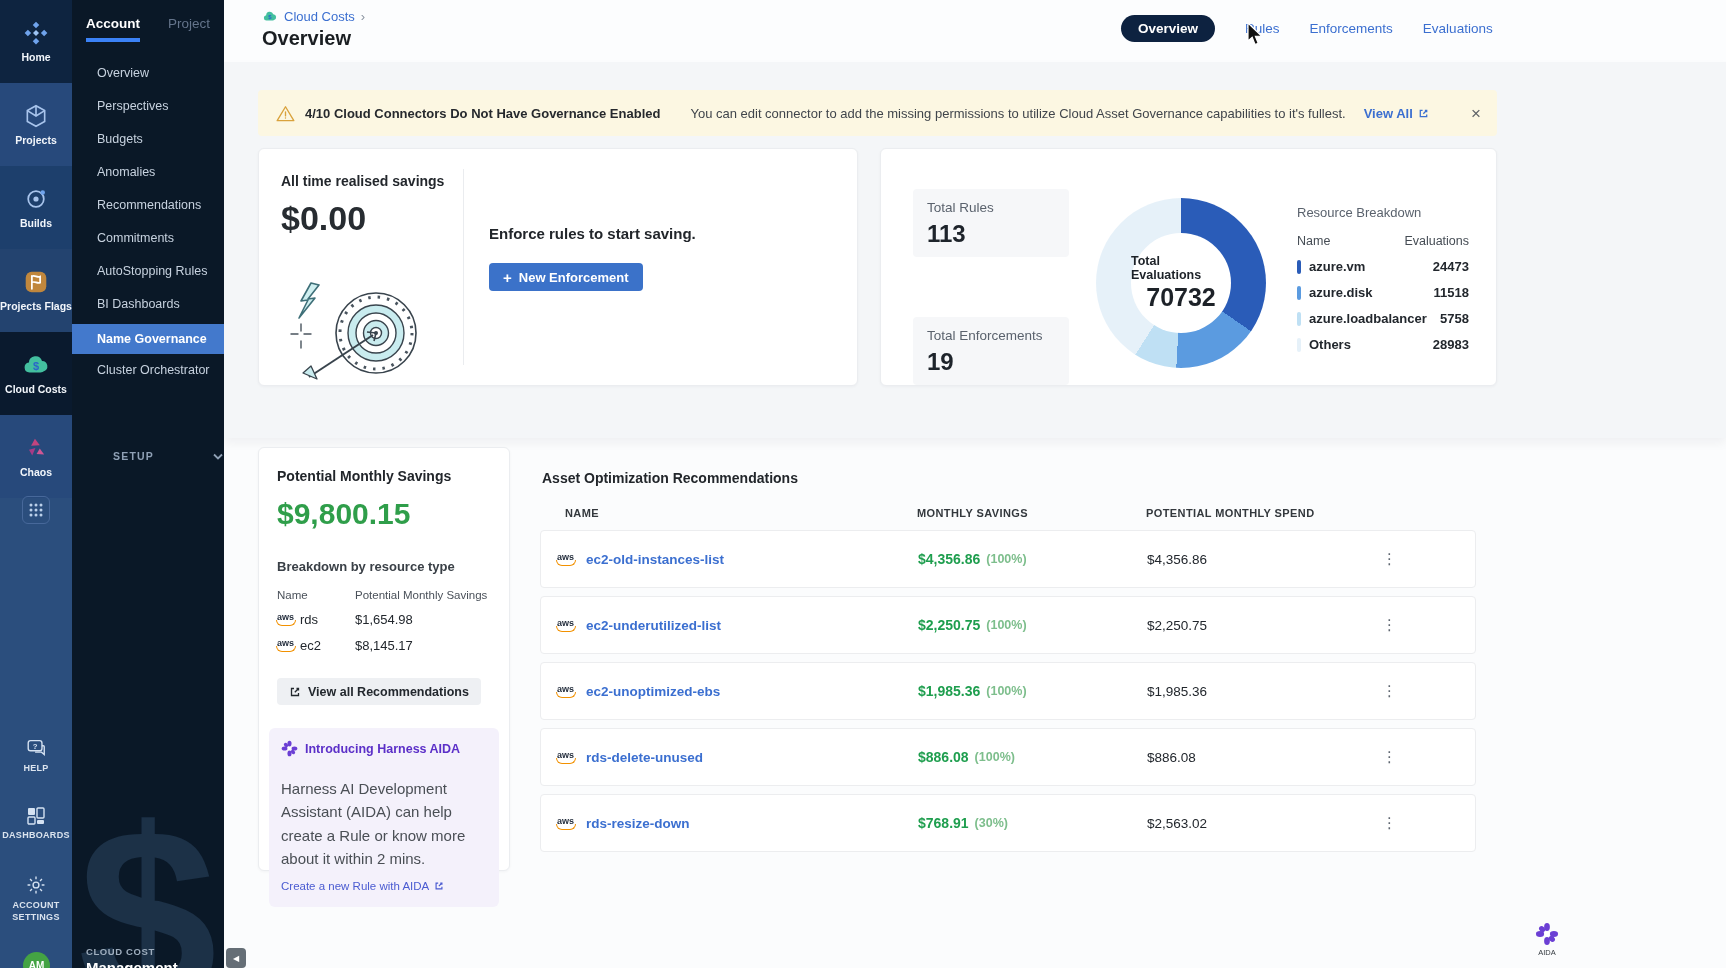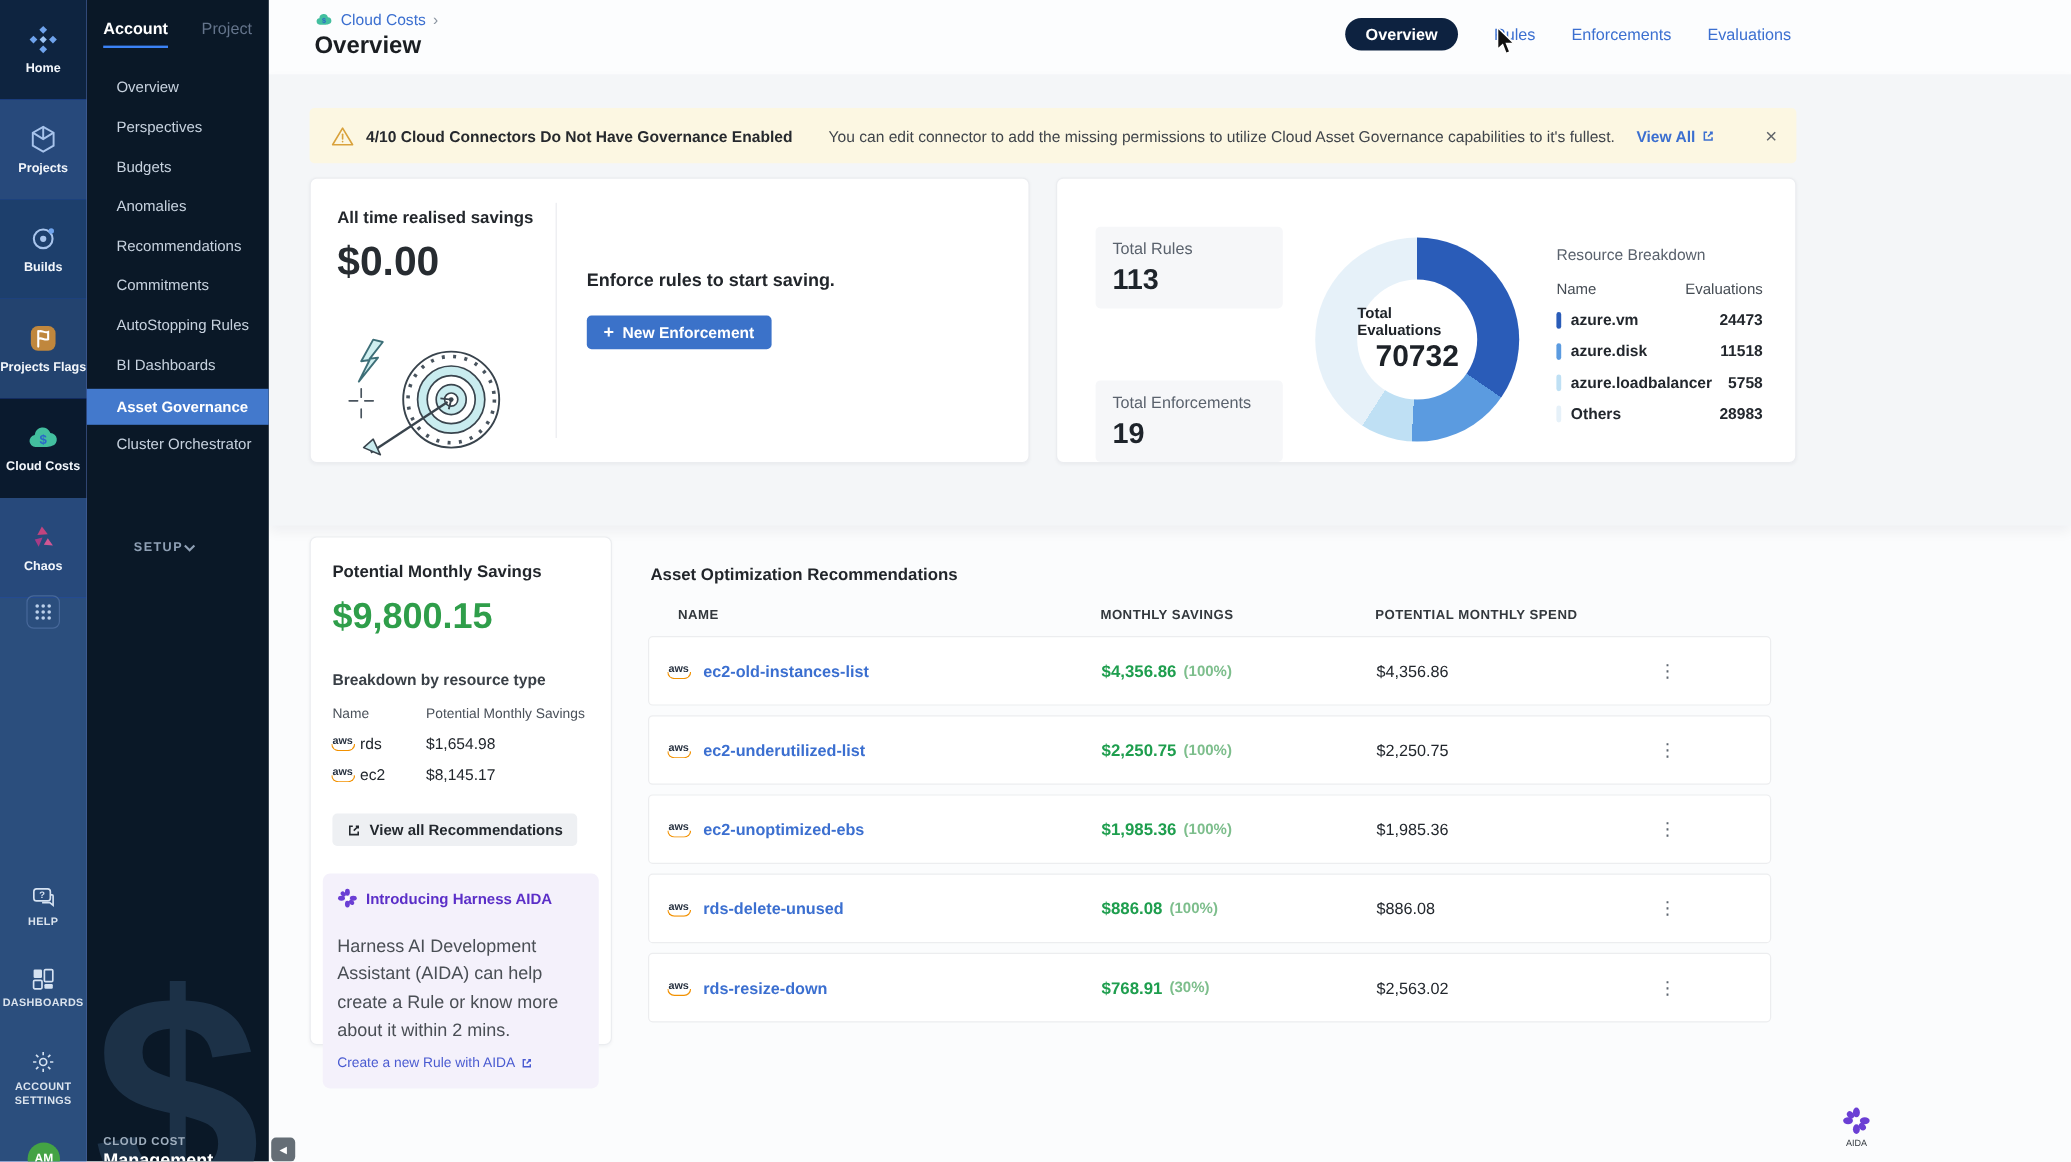--- a/index.html
+++ b/index.html
@@ -20,26 +20,26 @@
   .railbtm{position:absolute;left:0;top:498px;width:72px;height:470px;background:#2B4E7D}
   .util{position:absolute;left:0;width:72px;display:flex;flex-direction:column;align-items:center;gap:4px;cursor:pointer}
   .util .lbl{font-size:9px;font-weight:700;color:#DAE3EE;letter-spacing:.3px;text-align:center;line-height:1.3}
   .gridbox{border:1px solid #47689A;border-radius:6px;padding:5px;display:flex}
   .avatar{position:absolute;left:23px;top:952px;width:27px;height:27px;border-radius:50%;background:#44A344;color:#fff;font-size:10px;font-weight:700;display:flex;align-items:center;justify-content:center}
 
   
   .subnav{position:absolute;left:72px;top:0;width:152px;height:968px;background:#0A1827;z-index:4;overflow:hidden}
   .scopetabs{position:absolute;left:14px;top:16px;display:flex;gap:28px}
   .scopetab{font-size:13.5px;font-weight:700;color:#FFFFFF;padding-bottom:7px;cursor:pointer}
-  .scopetab.on{border-bottom:2px solid #3b82f6}
+  .scopetab.on{border-bottom:4px solid #3b82f6}
   .scopetab.off{color:#64748B;font-weight:500}
   .menu{position:absolute;left:0;top:57px;width:152px}
   .mitem{height:33px;line-height:33px;padding-left:25px;font-size:12.5px;color:#C7D2DF;cursor:pointer;white-space:nowrap}
   .mitem.sel{background:var(--selected-nav);color:#fff;font-weight:700;height:30px;line-height:30px;margin:3px 0 0 0}
-  .setup{position:absolute;left:10px;top:450px;width:110px;display:flex;justify-content:center;align-items:center;cursor:pointer}
+  .setup{position:absolute;left:41px;top:450px;width:110px;display:flex;justify-content:space-between;align-items:center;cursor:pointer}
   .setup .lbl{font-size:10.5px;font-weight:700;letter-spacing:1.2px;color:#8FA0B5}
   .watermark{position:absolute;left:6px;bottom:-74px;font-size:250px;font-weight:800;color:#1C3147;line-height:1;user-select:none}
   .snfoot{position:absolute;left:14px;top:946px;z-index:2}
   .snfoot .l1{font-size:9.5px;font-weight:700;letter-spacing:.6px;color:#9FAEBE}
   .snfoot .l2{font-size:15px;font-weight:700;color:#FFFFFF;margin-top:2px}
   .collapse{position:absolute;left:226px;top:948px;width:20px;height:20px;border-radius:4px;background:#656E76;color:#fff;font-size:8px;display:flex;align-items:center;justify-content:center;z-index:9;cursor:pointer}
 
   
   .main{position:absolute;left:224px;top:0;width:1502px;height:968px}
   .zone-top{position:absolute;left:0;top:0;width:1502px;height:62px;background:#FCFDFE}
@@ -259,21 +259,21 @@
   </div>
   <div class="menu">
     <div class="mitem">Overview</div>
     <div class="mitem">Perspectives</div>
     <div class="mitem">Budgets</div>
     <div class="mitem">Anomalies</div>
     <div class="mitem">Recommendations</div>
     <div class="mitem">Commitments</div>
     <div class="mitem">AutoStopping Rules</div>
     <div class="mitem">BI Dashboards</div>
-    <div class="mitem sel">Asset Governance</div>
+    <div class="mitem sel">Name Governance</div>
     <div class="mitem">Cluster Orchestrator</div>
   </div>
   <div class="setup">
     <span class="lbl">SETUP</span>
     <span>
       <svg width="10" height="7" viewBox="0 0 10 7" fill="none" stroke="#8FA0B5" stroke-width="1.8">
           <path d="M1 1.5 5 5.5 9 1.5"></path>
         </svg>
     </span>
   </div>

